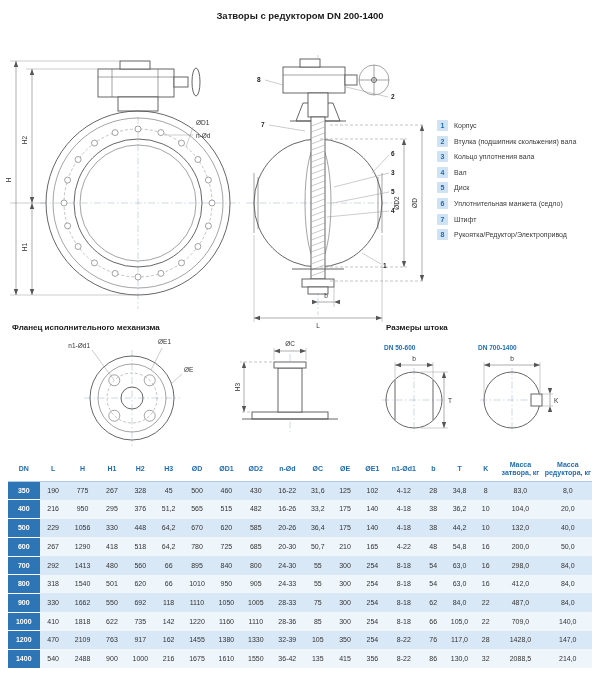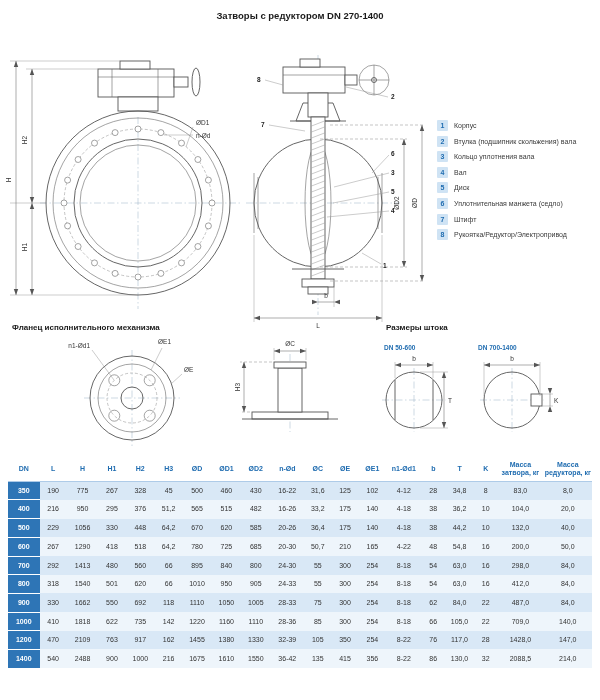--- a/index.html
+++ b/index.html
@@ -42,21 +42,21 @@
   tbody tr:nth-child(odd) td{background:var(--row-odd,#d9e8f6);}
   tbody tr:nth-child(even) td{background:var(--row-even,#eef5fb);}
   td:first-child{background:var(--dn-cell,#2e75b6) !important;color:#fff;
                  font-weight:bold;border-bottom:1px solid #fff;}
 </style>
 </head>
 <body>
 
 <div class="page">
 
-  <div class="title">Затворы с редуктором DN 270-1400</div>
+  <div class="title">Затворы с редуктором DN 200-1400</div>
 
   <svg class="svg-top" width="600" height="305" viewBox="0 0 600 305">
 
     <g>
 
       <line class="cl" x1="138" y1="92" x2="138" y2="284"></line>
       <line class="cl" x1="40" y1="178" x2="240" y2="178"></line>
 
       <g>
         <rect class="solid" x="98" y="44" width="76" height="28"></rect>

